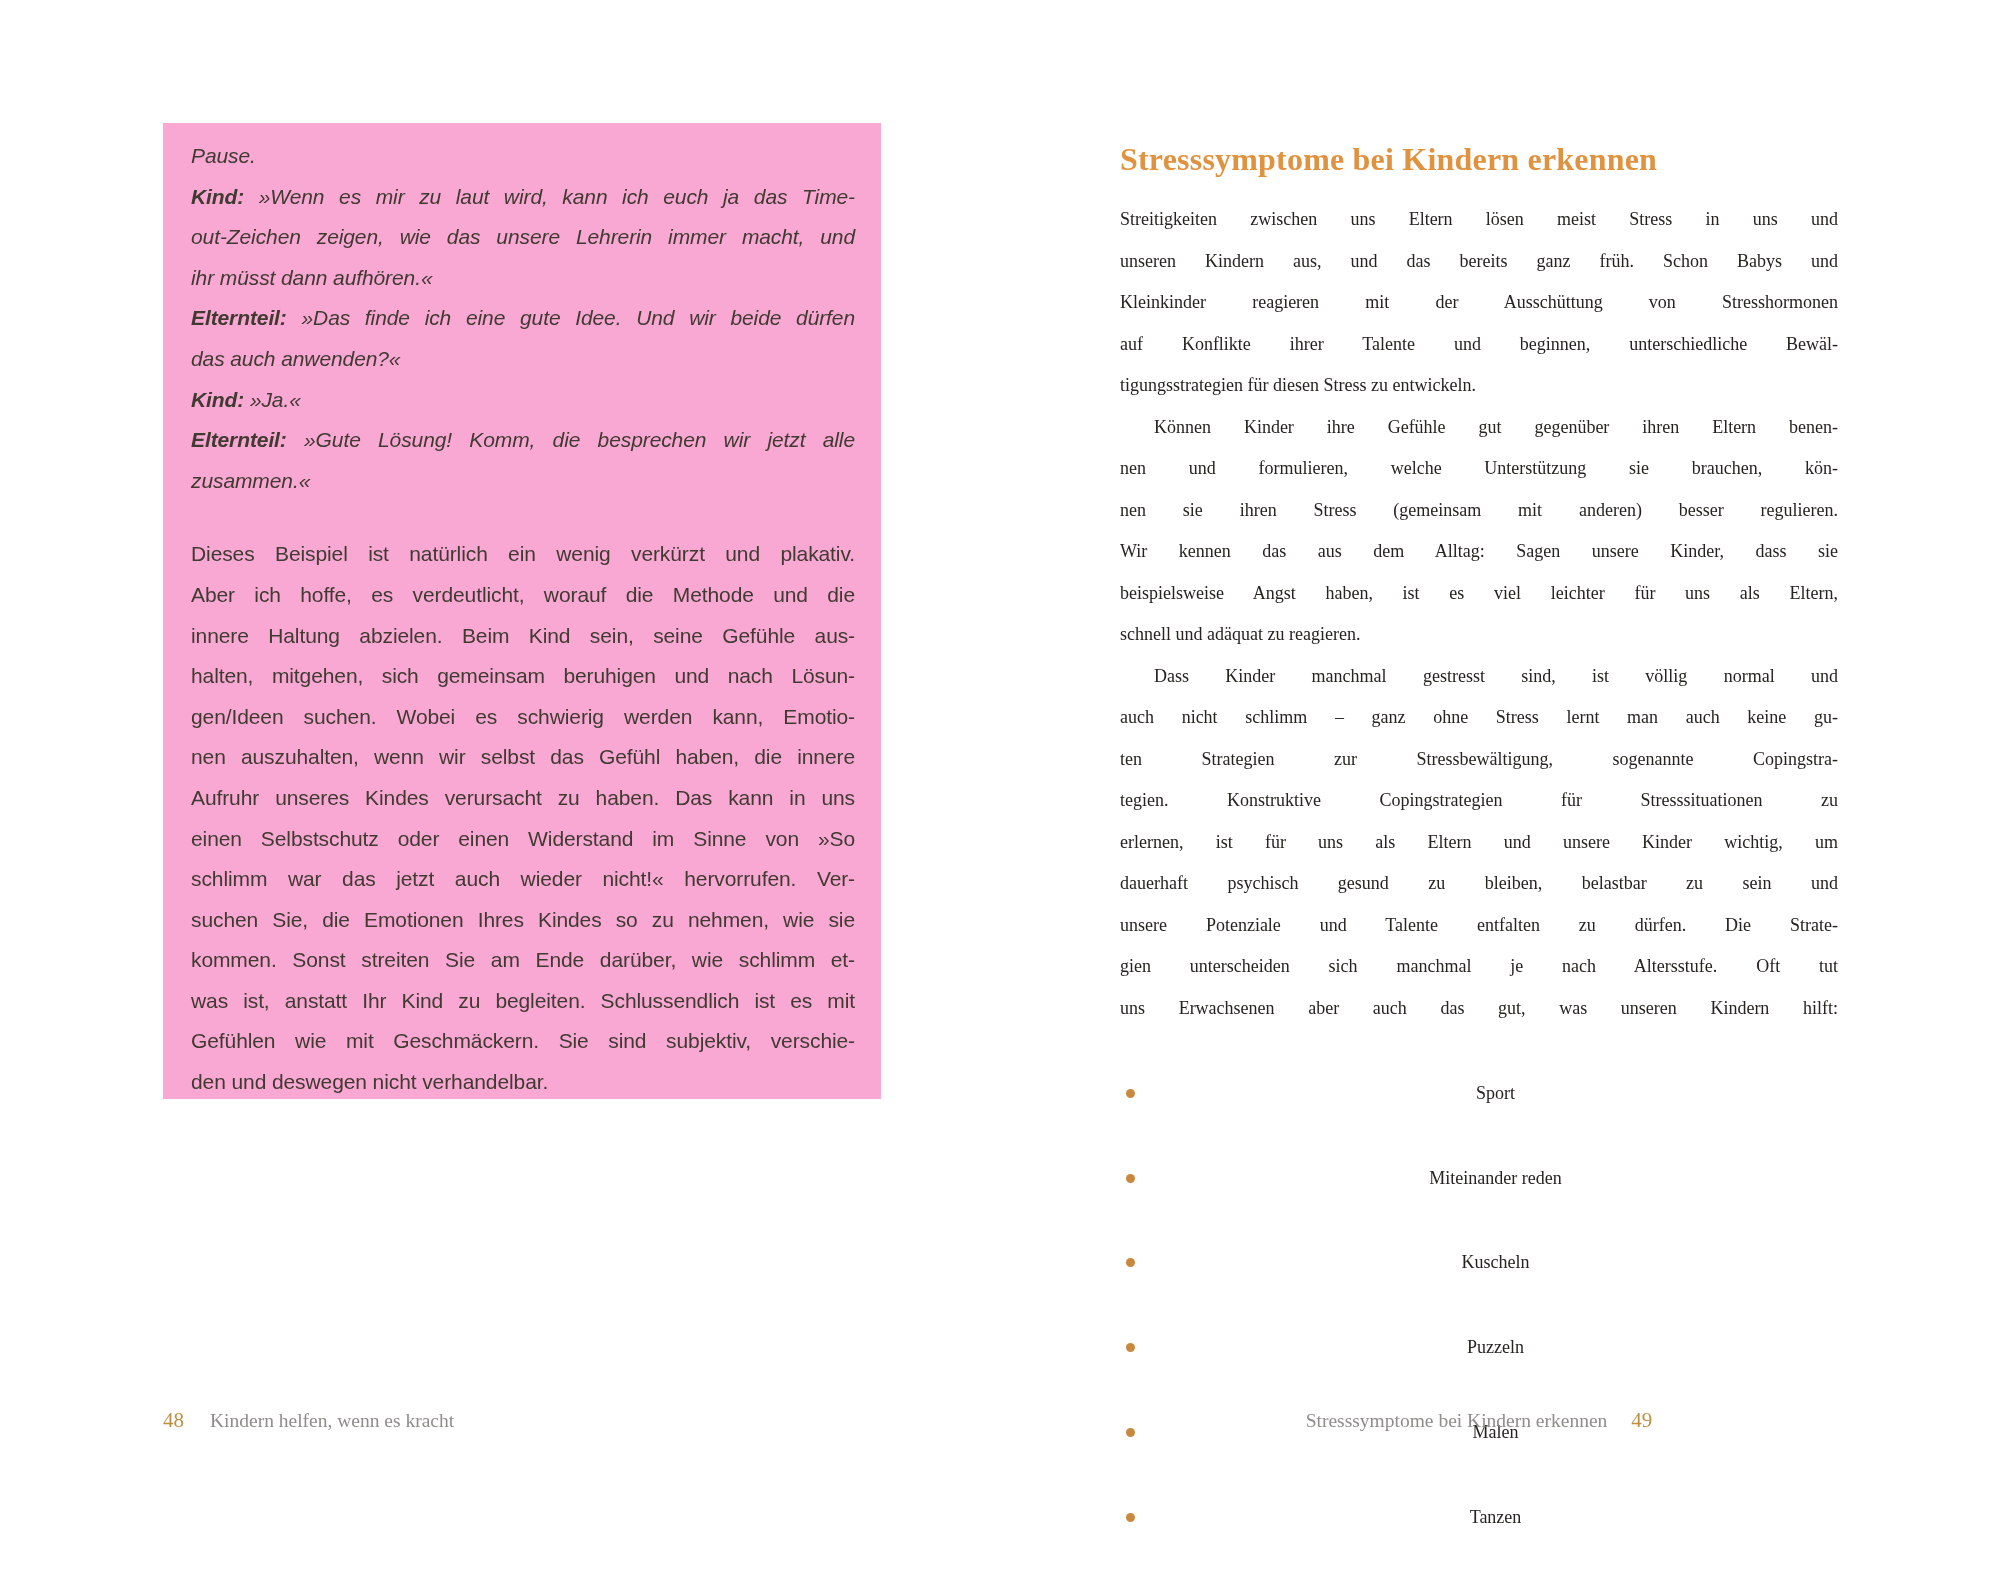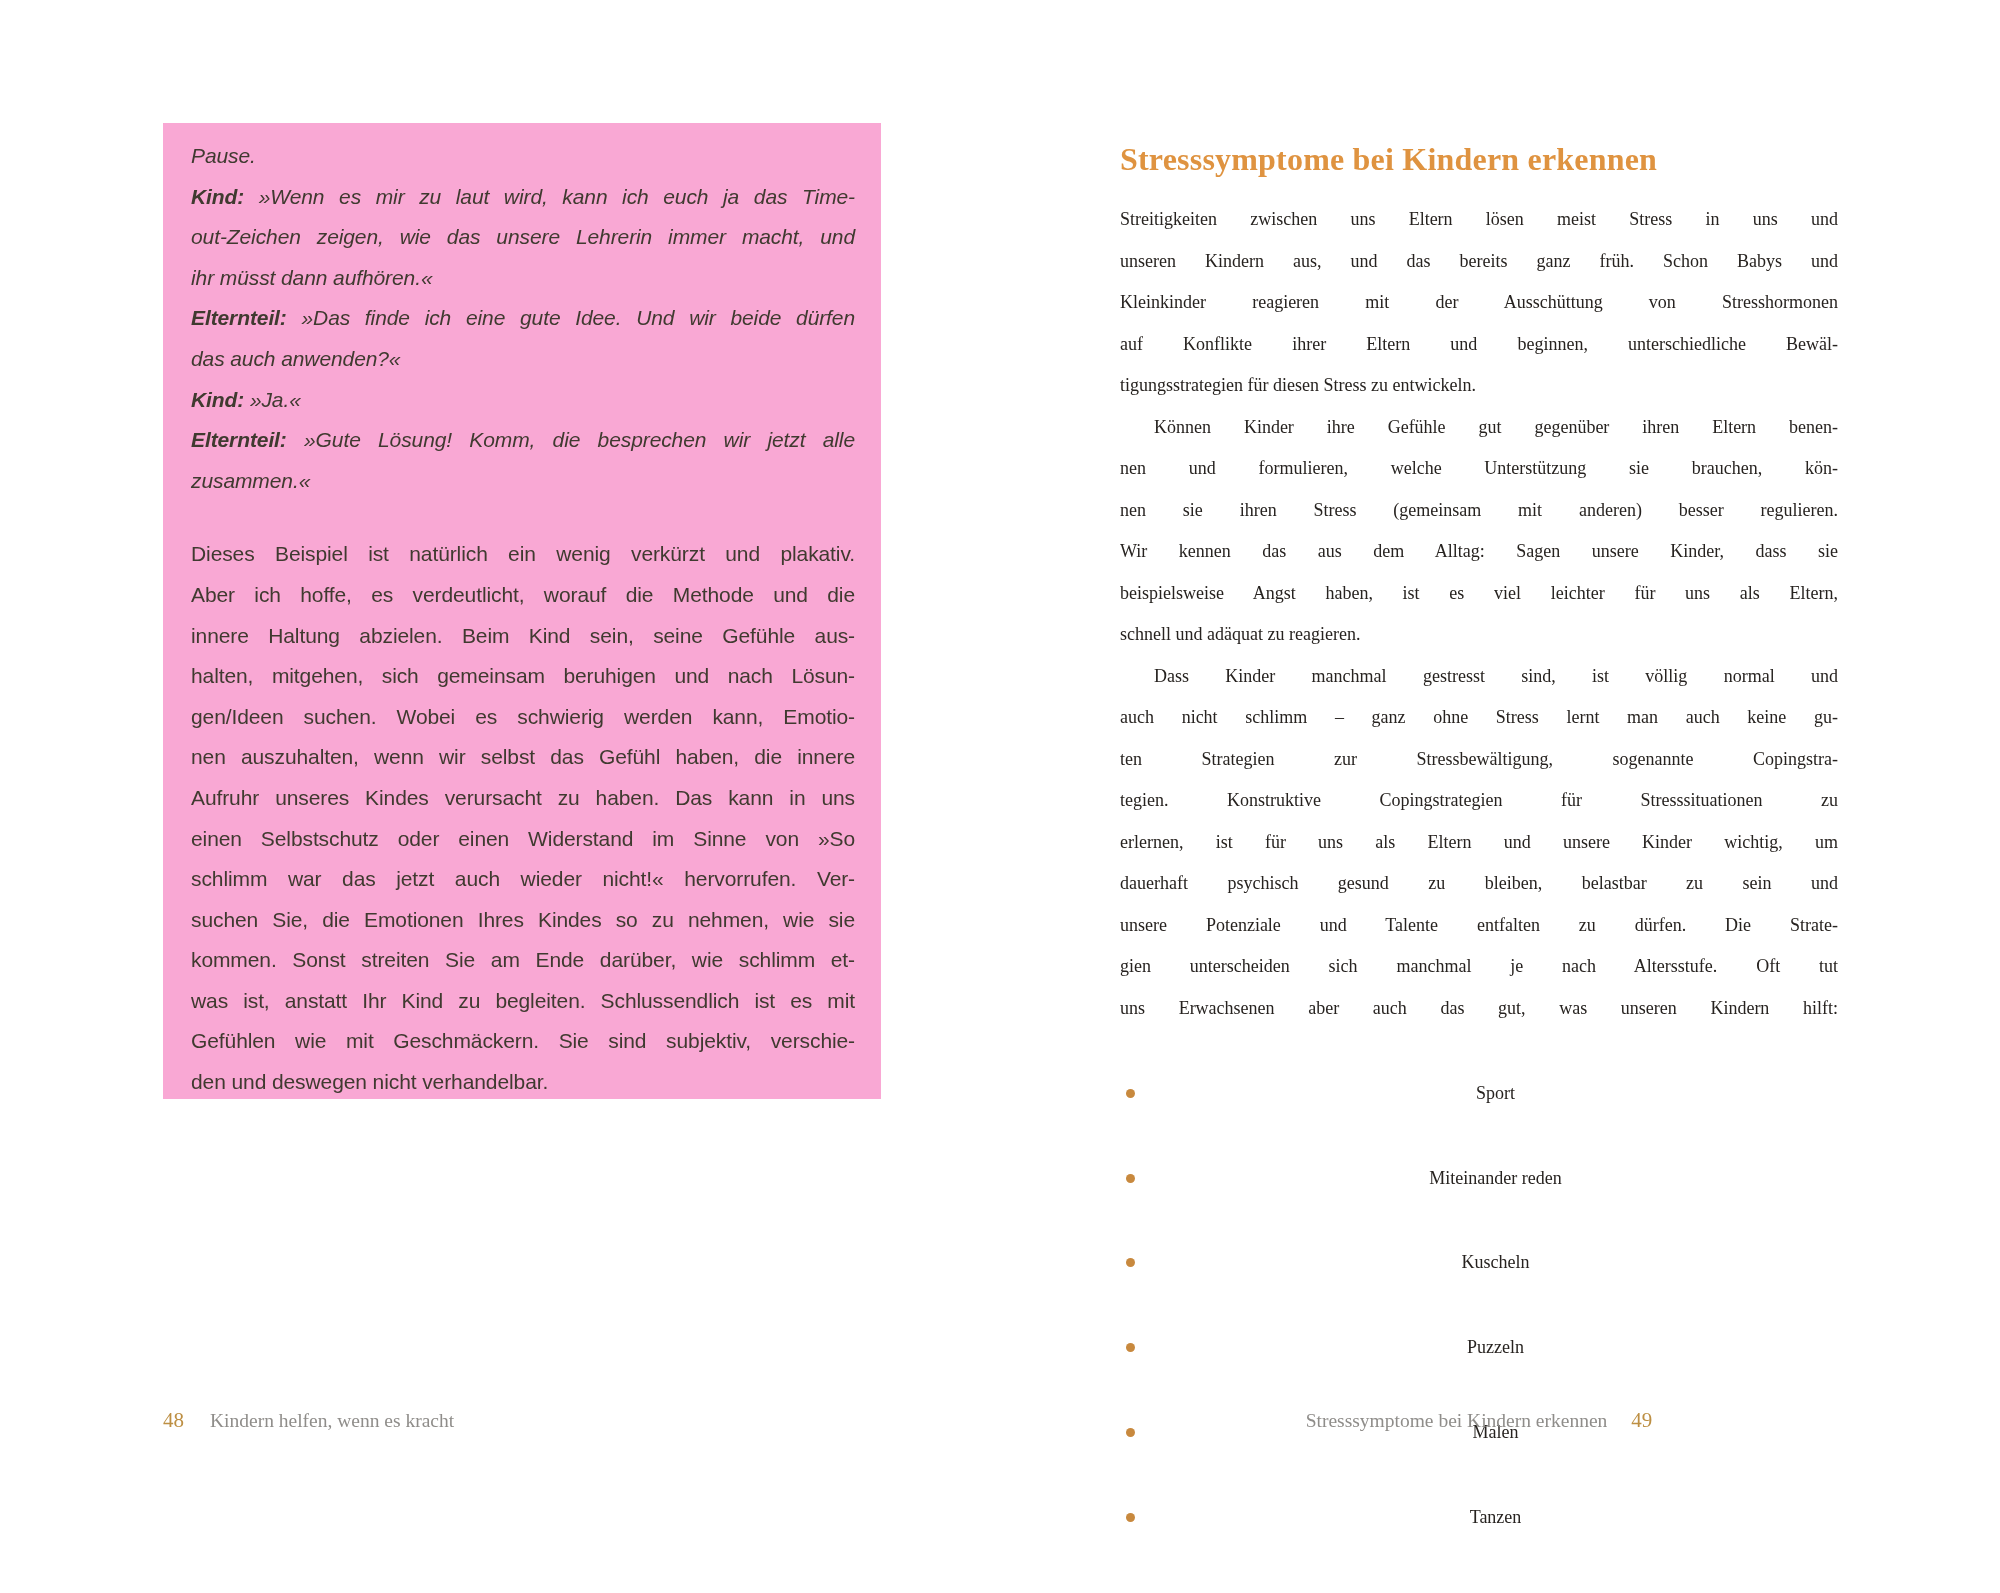--- a/index.html
+++ b/index.html
@@ -96,21 +96,21 @@
   <span class="pnum" style="color: rgb(189, 143, 67);">48</span><span class="ftxt" style="color: rgb(143, 141, 138);">Kindern helfen, wenn es kracht</span>
 </div>
 
 <div class="right-col">
   <h1 class="heading" style="color: rgb(223, 147, 64);">Stresssymptome bei Kindern erkennen</h1>
   <div class="right-body" style="color: rgb(39, 35, 32);">
     <div id="right-paragraphs">
         <div class="line">Streitigkeiten zwischen uns Eltern lösen meist Stress in uns und</div>
         <div class="line">unseren Kindern aus, und das bereits ganz früh. Schon Babys und</div>
         <div class="line">Kleinkinder reagieren mit der Ausschüttung von Stresshormonen</div>
-        <div class="line">auf Konflikte ihrer Eltern und beginnen, unterschiedliche Bewäl-</div>
+        <div class="line">auf Konflikte ihrer Talente und beginnen, unterschiedliche Bewäl-</div>
         <div class="line nj">tigungsstrategien für diesen Stress zu entwickeln.</div>
         <div class="line ind">Können Kinder ihre Gefühle gut gegenüber ihren Eltern benen-</div>
         <div class="line">nen und formulieren, welche Unterstützung sie brauchen, kön-</div>
         <div class="line">nen sie ihren Stress (gemeinsam mit anderen) besser regulieren.</div>
         <div class="line">Wir kennen das aus dem Alltag: Sagen unsere Kinder, dass sie</div>
         <div class="line">beispielsweise Angst haben, ist es viel leichter für uns als Eltern,</div>
         <div class="line nj">schnell und adäquat zu reagieren.</div>
         <div class="line ind">Dass Kinder manchmal gestresst sind, ist völlig normal und</div>
         <div class="line">auch nicht schlimm – ganz ohne Stress lernt man auch keine gu-</div>
         <div class="line">ten Strategien zur Stressbewältigung, sogenannte Copingstra-</div>

